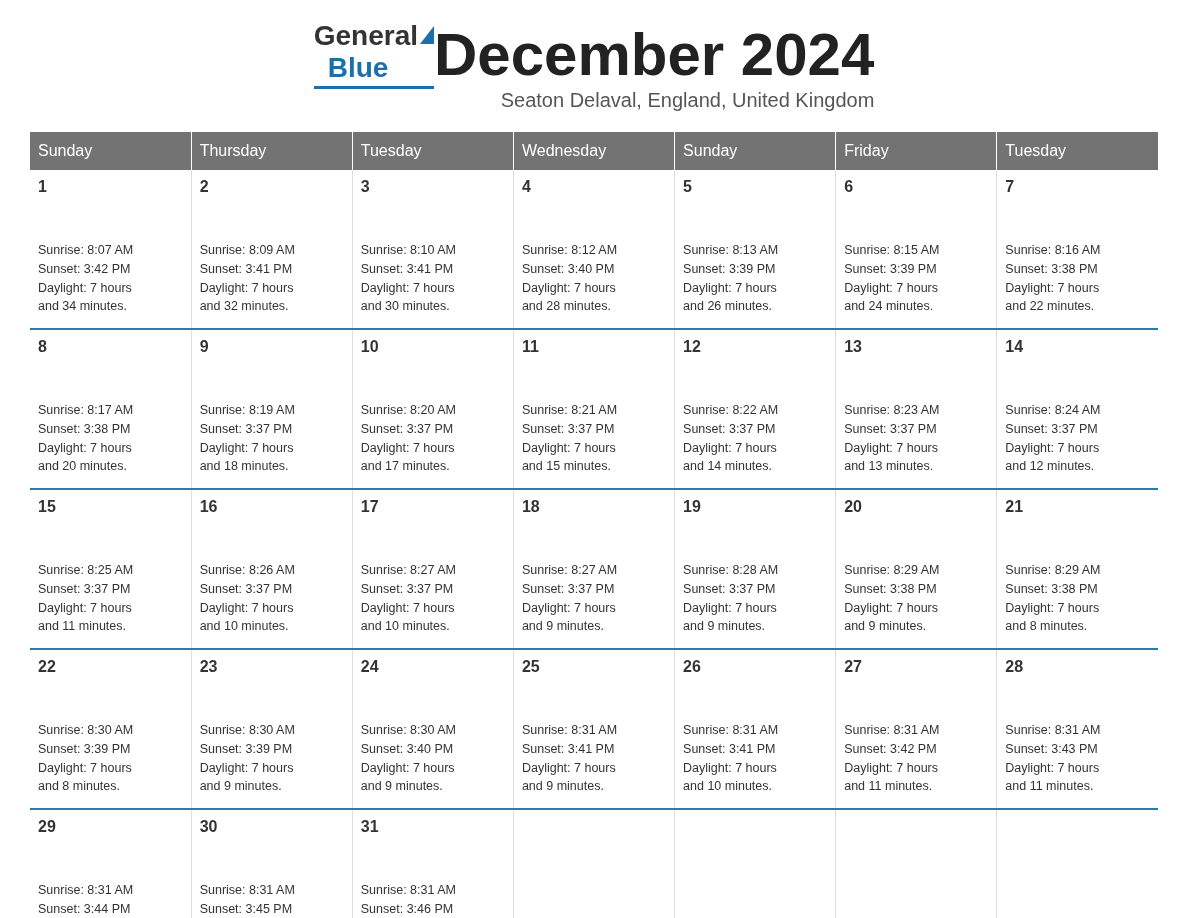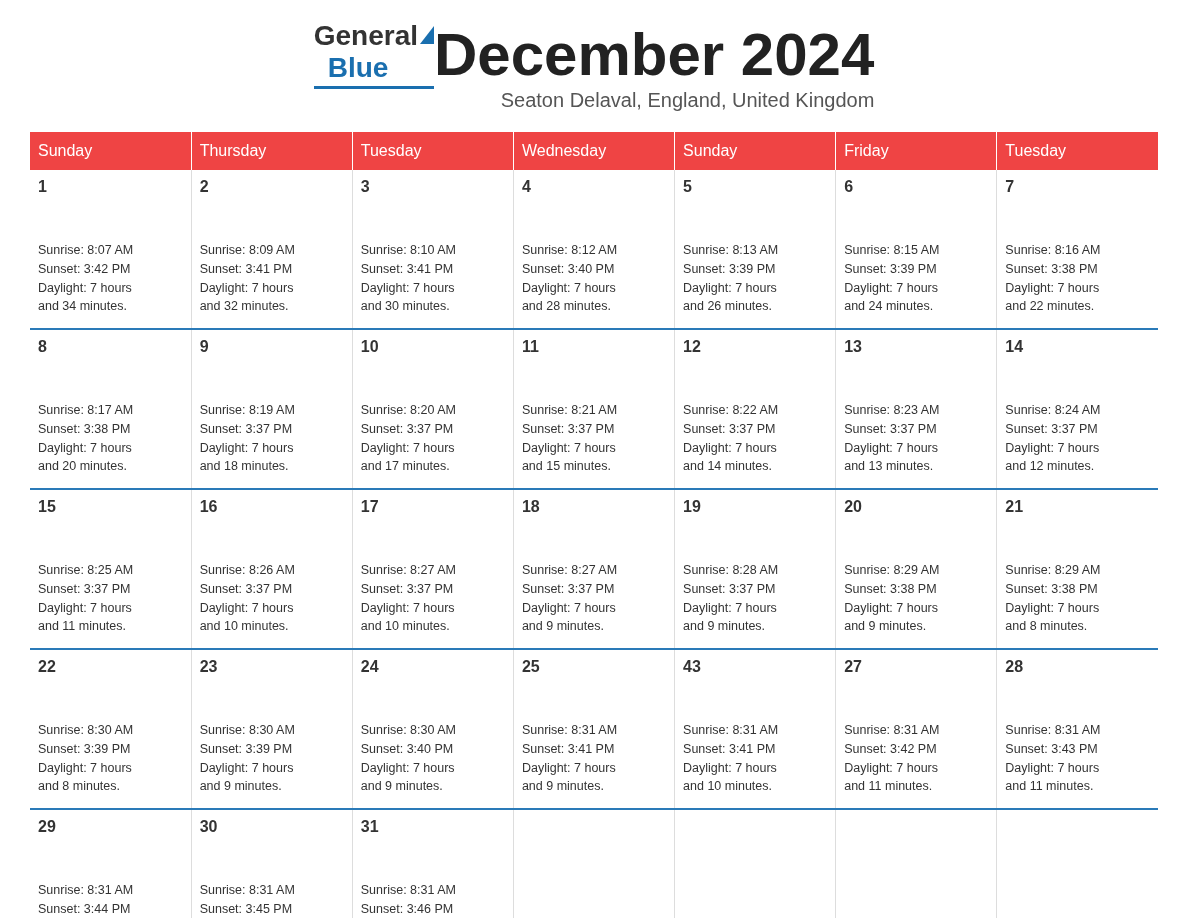--- a/index.html
+++ b/index.html
@@ -55,21 +55,21 @@
     .location-title {
       font-size: 20px;
       color: #555;
     }
     .calendar-table {
       width: 100%;
       border-collapse: collapse;
       table-layout: fixed;
     }
     .calendar-table thead th {
-      background: #ef4444;
+      background: #737373;
       color: #fff;
       padding: 10px 8px;
       font-size: 16px;
       font-weight: normal;
       text-align: left;
       border-right: 1px solid #fff;
     }
     .calendar-table thead th:last-child {
       border-right: none;
     }
@@ -363,21 +363,21 @@
         <td>
         <span class="day-number">25</span>
         <div class="day-info">
           Sunrise: 8:31 AM<br>
           Sunset: 3:41 PM<br>
           Daylight: 7 hours<br>
           and 9 minutes.
         </div>
       </td>
         <td>
-        <span class="day-number">43</span>
+        <span class="day-number">26</span>
         <div class="day-info">
           Sunrise: 8:31 AM<br>
           Sunset: 3:41 PM<br>
           Daylight: 7 hours<br>
           and 10 minutes.
         </div>
       </td>
         <td>
         <span class="day-number">27</span>
         <div class="day-info">

